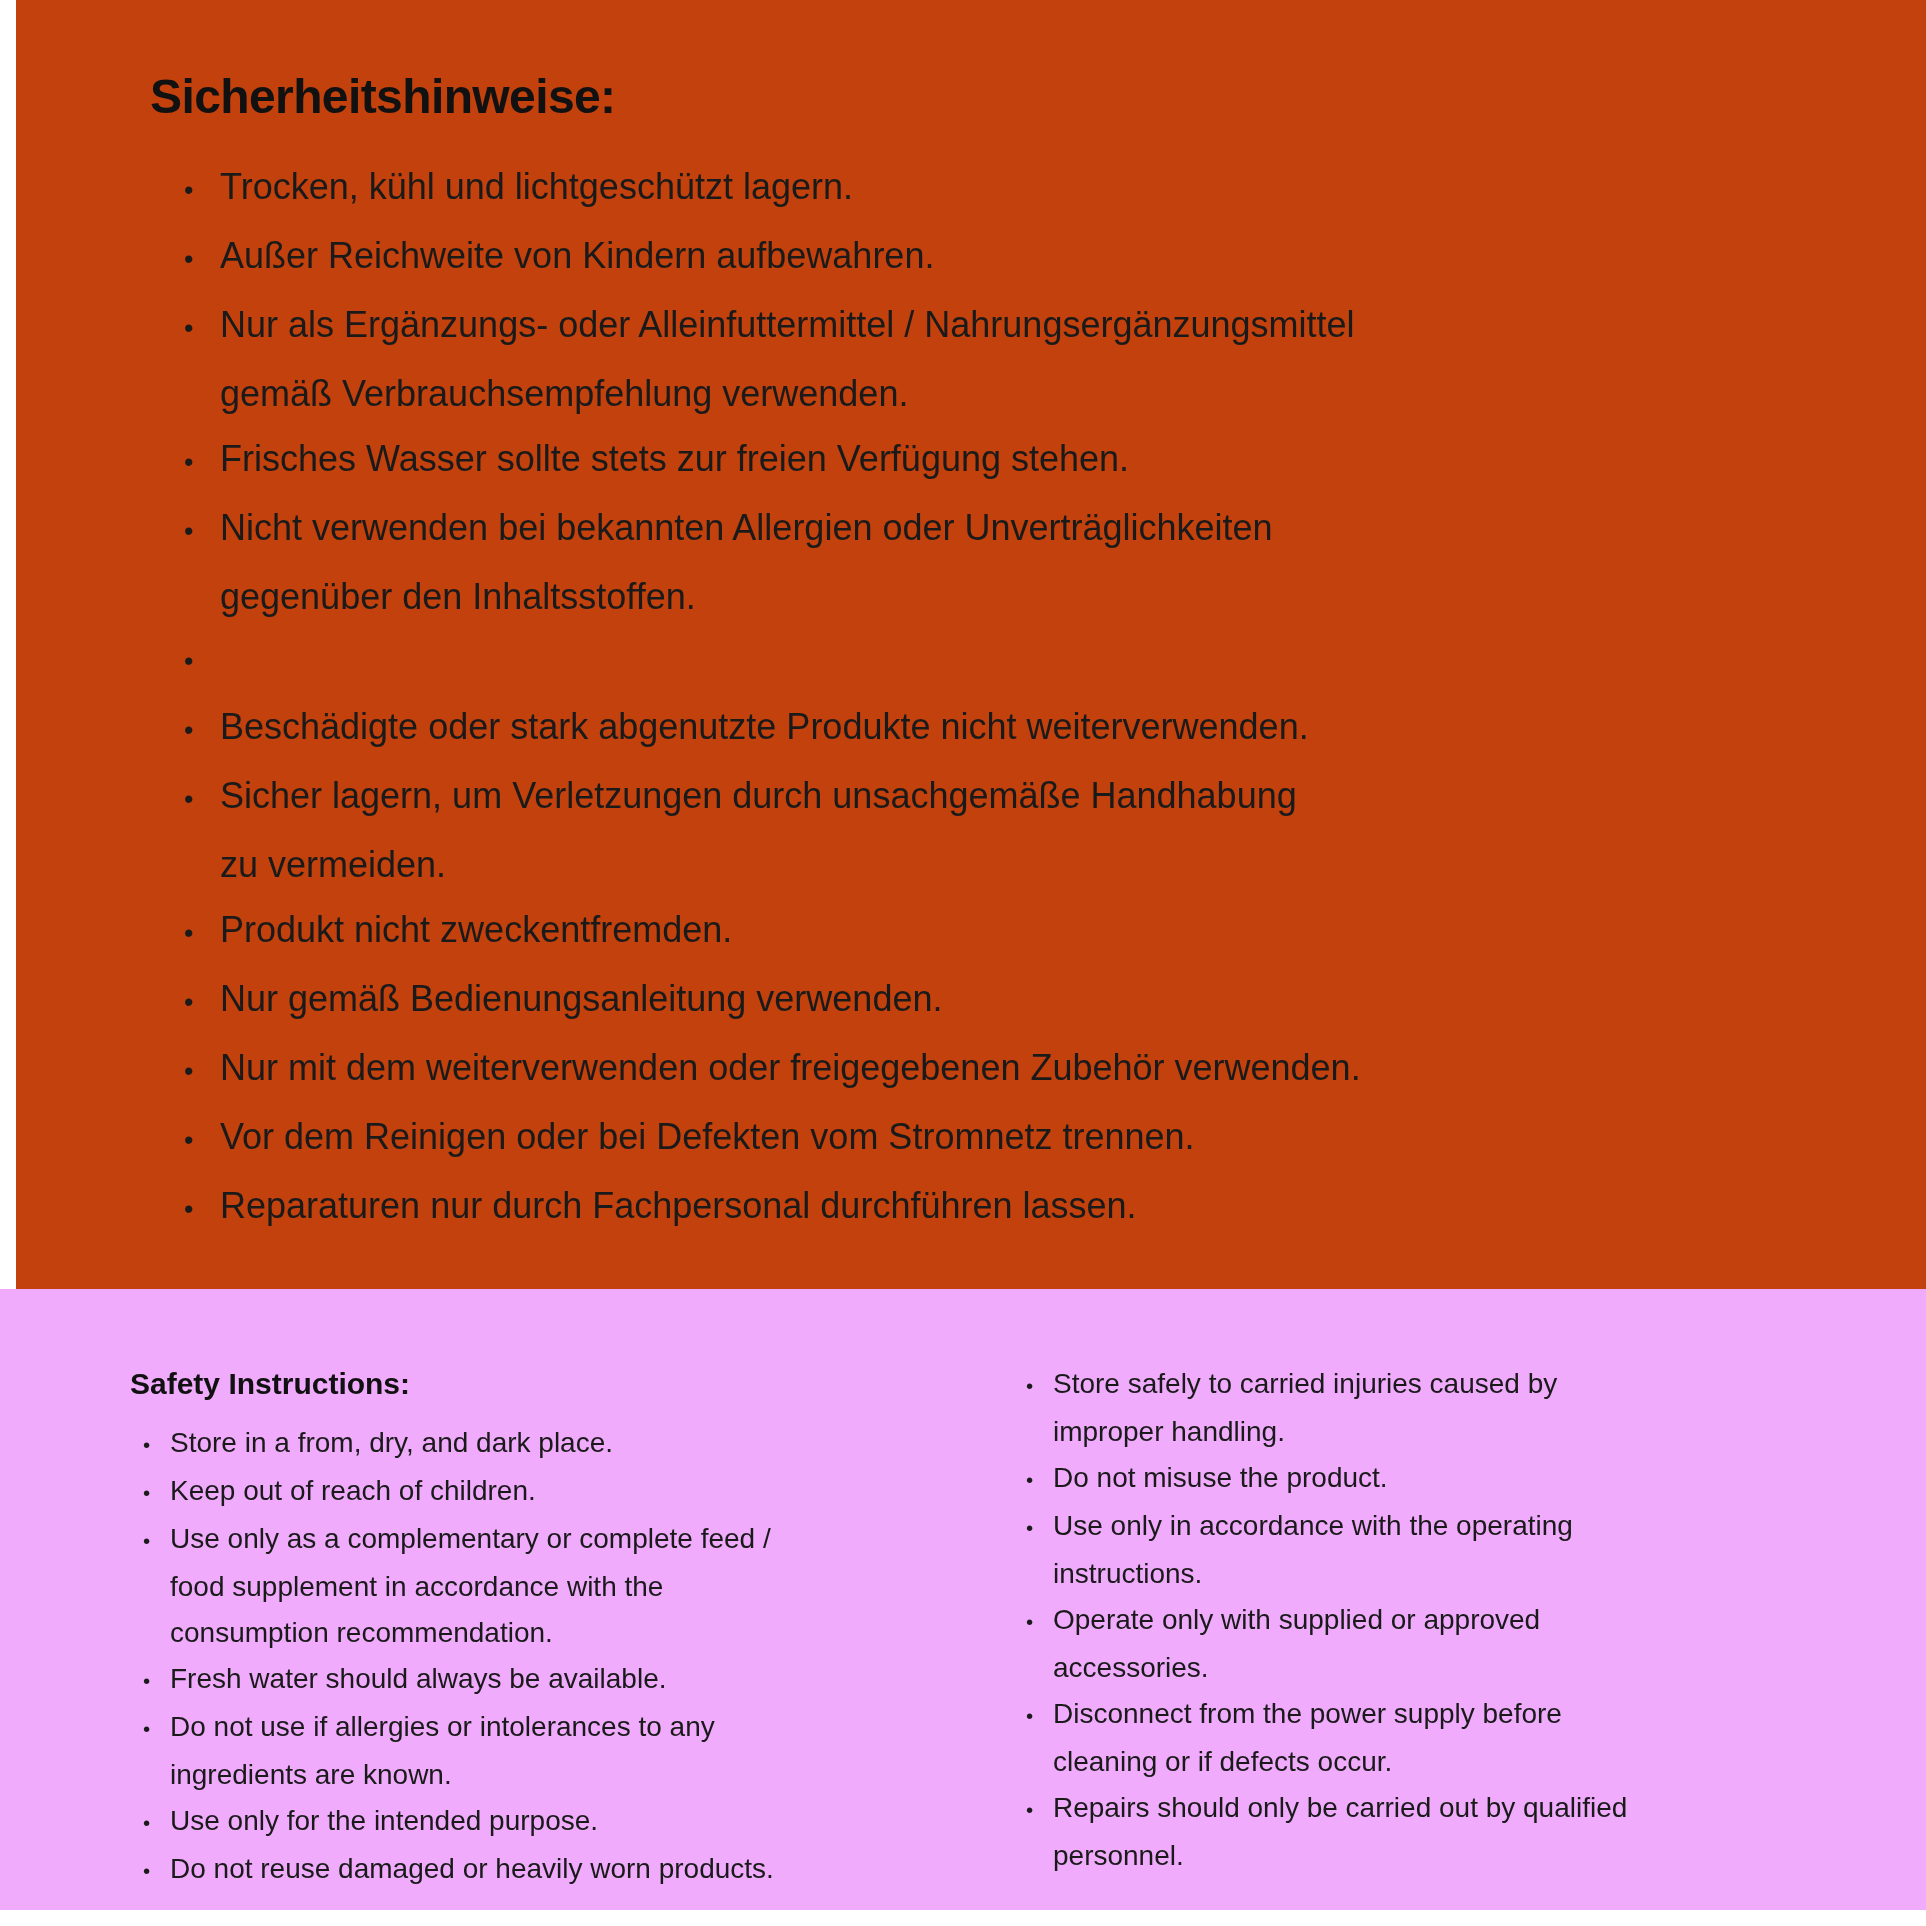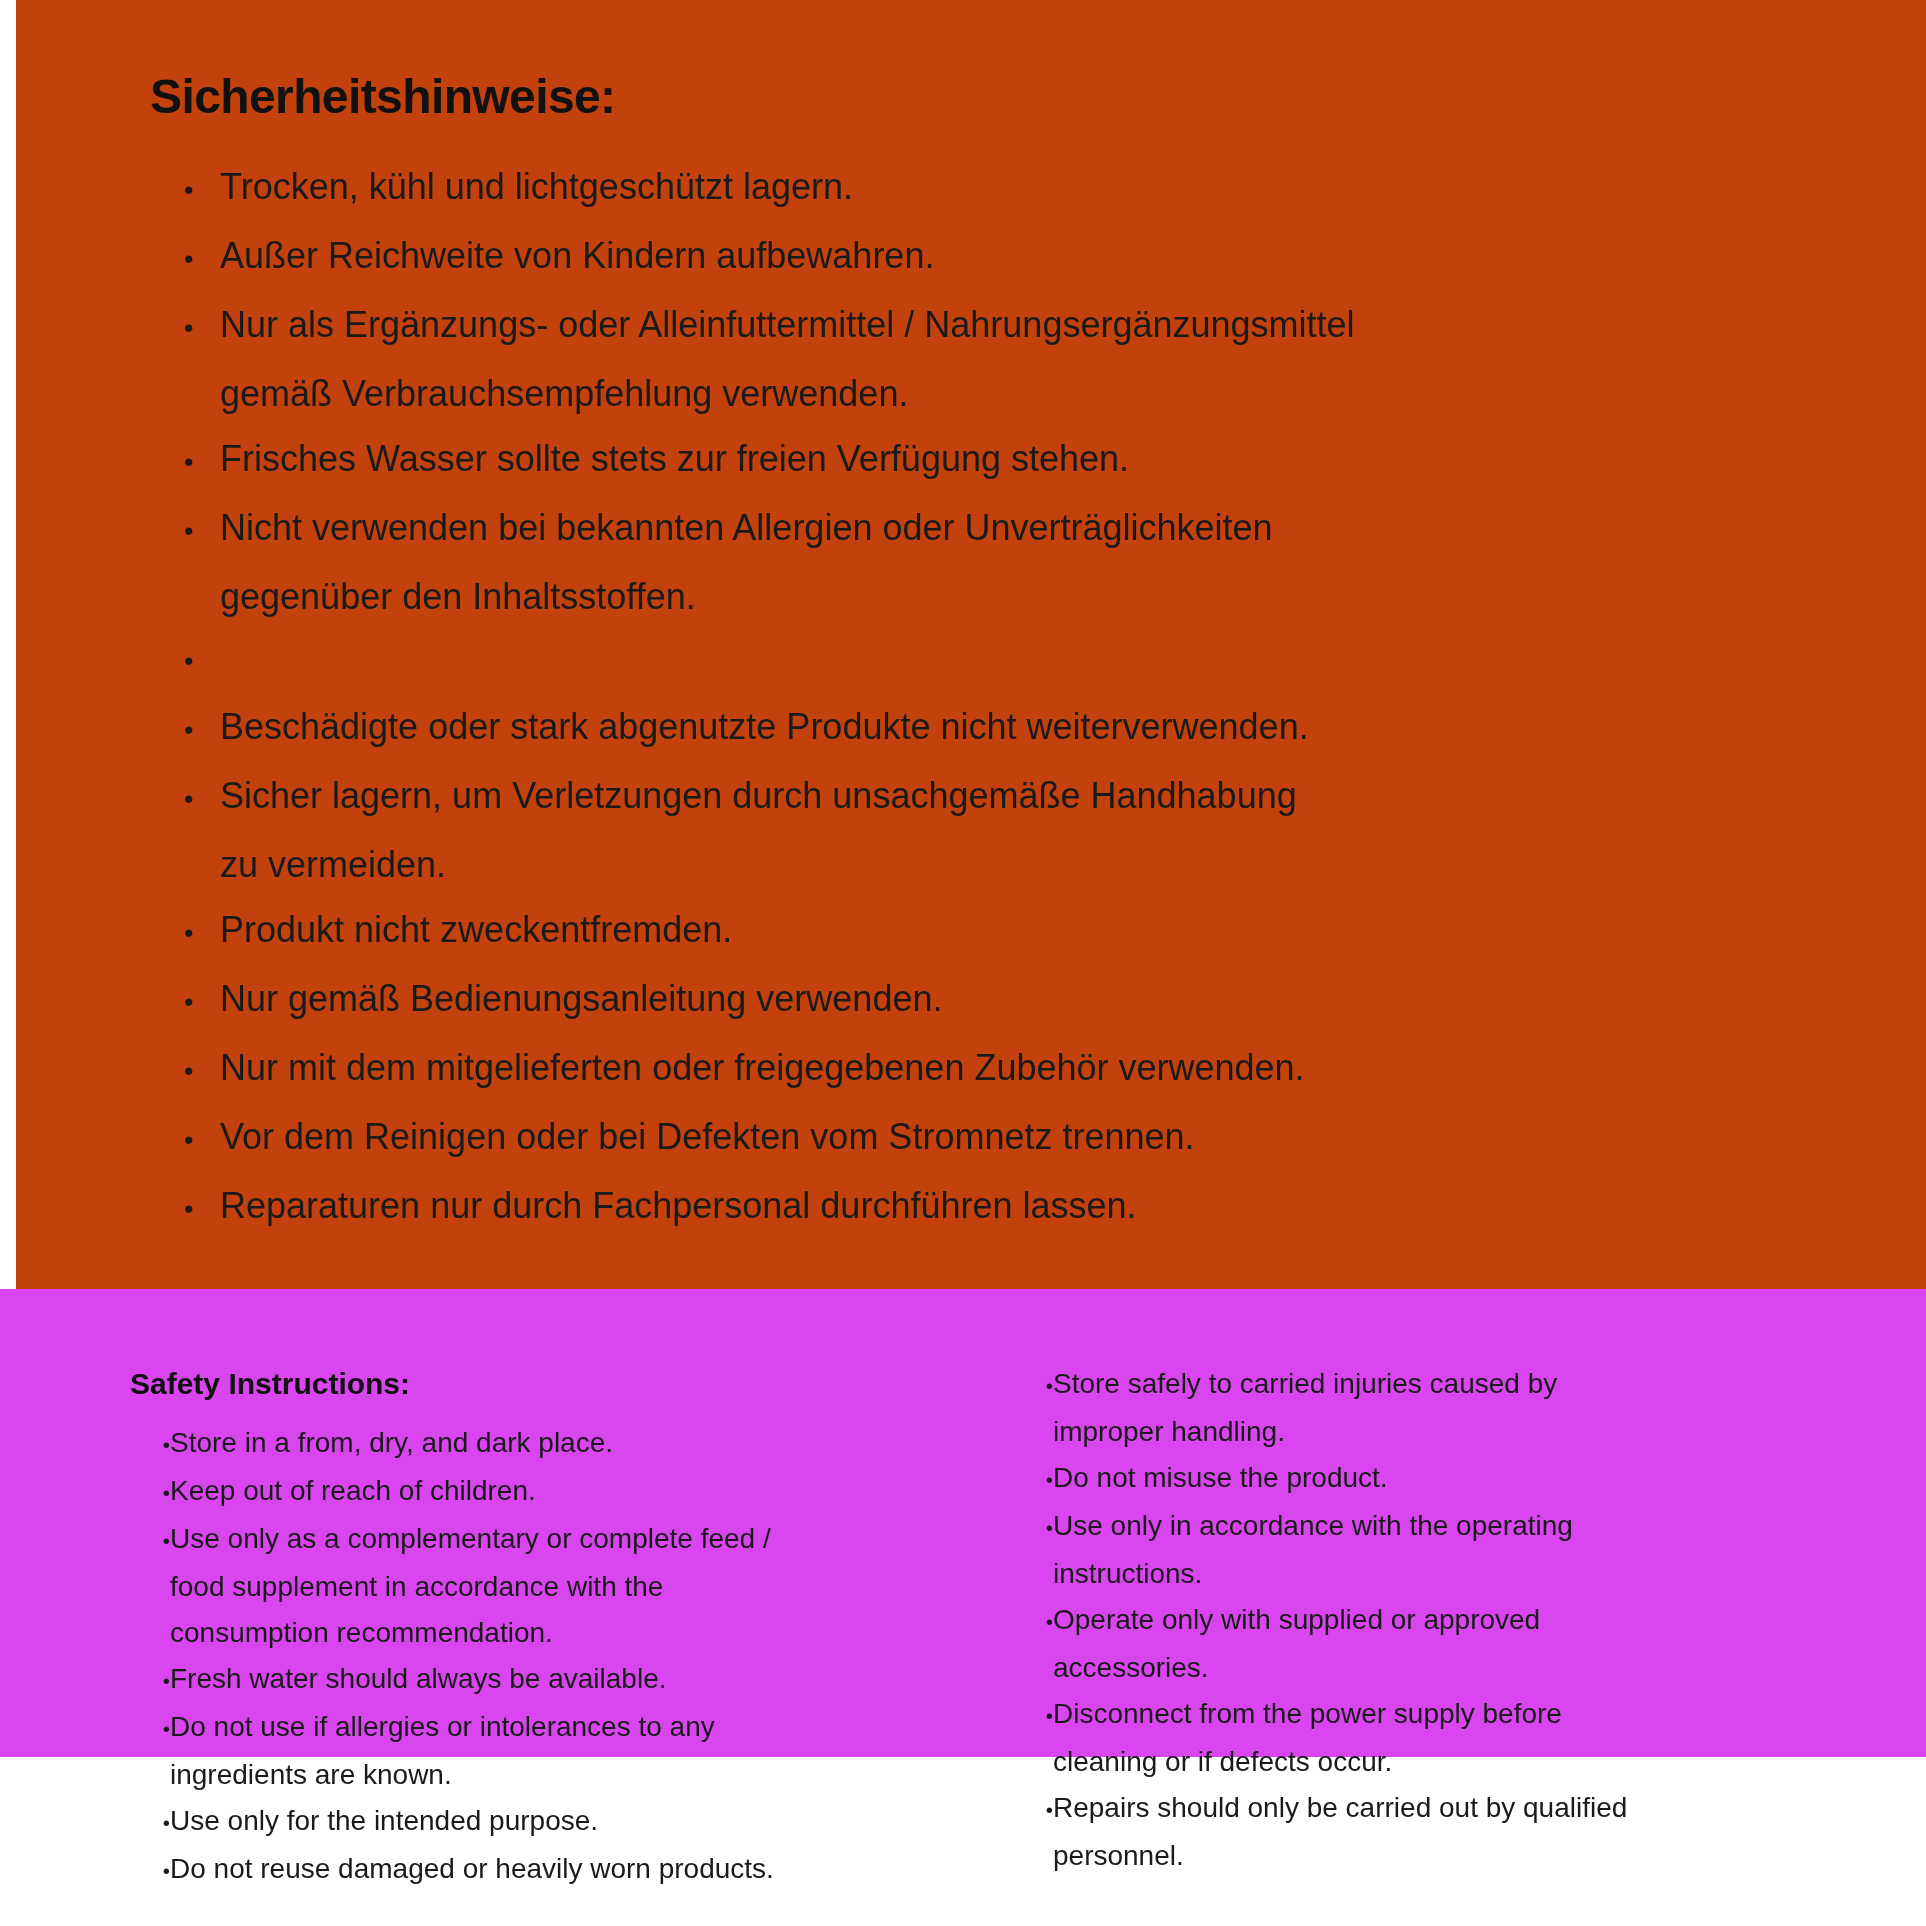--- a/index.html
+++ b/index.html
@@ -51,23 +51,22 @@
     flex: none;
     width: 36px;
     font-size: 27px;
   }
 
   
   .section-en {
     position: absolute;
     left: 0; top: 1289px;
     width: 1926px;
-    height: 468px;
-    background: #d946ef;
-    text-align: right;
+    height: 621px;
+    background: #f0abfc;
   }
   .heading-en {
     position: absolute;
     left: 130px;
     top: 76px;
     margin: 0;
     font-size: 30px;
     line-height: 37px;
     font-weight: 700;
     color: #111111;
@@ -148,21 +147,21 @@
       <div class="row">
         <span class="marker">•</span>
         <span class="line-text">Produkt nicht zweckentfremden.</span>
       </div>
       <div class="row">
         <span class="marker">•</span>
         <span class="line-text">Nur gemäß Bedienungsanleitung verwenden.</span>
       </div>
       <div class="row">
         <span class="marker">•</span>
-        <span class="line-text">Nur mit dem mitgelieferten oder freigegebenen Zubehör verwenden.</span>
+        <span class="line-text">Nur mit dem weiterverwenden oder freigegebenen Zubehör verwenden.</span>
       </div>
       <div class="row">
         <span class="marker">•</span>
         <span class="line-text">Vor dem Reinigen oder bei Defekten vom Stromnetz trennen.</span>
       </div>
       <div class="row">
         <span class="marker">•</span>
         <span class="line-text">Reparaturen nur durch Fachpersonal durchführen lassen.</span>
       </div>
     </div>

